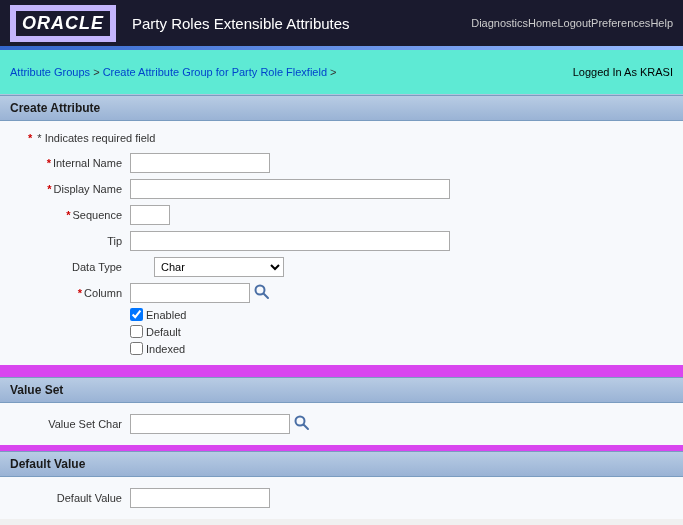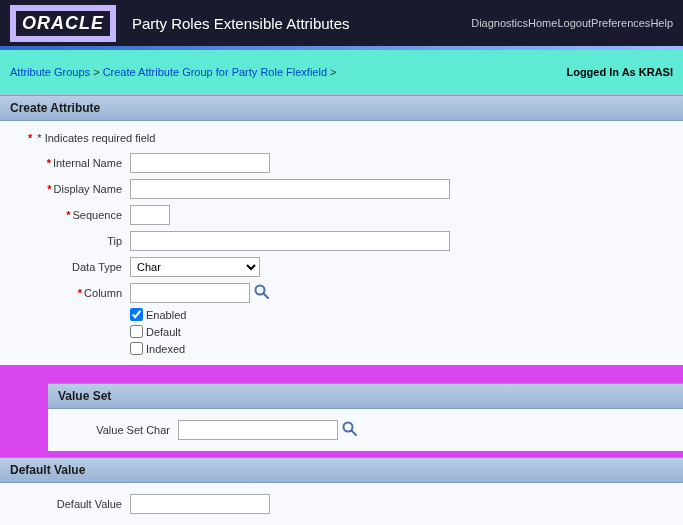--- a/index.html
+++ b/index.html
@@ -57,21 +57,21 @@
     }
     #breadcrumb {
       font-size: 11px;
       color: #333;
     }
     #breadcrumb a { color: #0044cc; text-decoration: none; }
     #logged-in {
       font-size: 11px;
       color: #555;
     }
-    #logged-in span { color: #000; font-weight: bold; }
+    #logged-in span { color: #000; font-weight: normal; }
 
     
     #main {
       background: #d946ef;
       padding: 0;
     }
 
     
     .section-header {
       background: linear-gradient(to bottom, #b8cce4, #9ab3d5);
@@ -148,21 +148,21 @@
       align-items: center;
       padding: 2px 10px 2px 130px;
     }
     .checkbox-row label {
       font-size: 11px;
       color: #333;
       margin-left: 3px;
     }
 
     
-    #value-set-section { margin-top: 18px; padding-left: 48px; }
+    #value-set-section { margin-top: 12px; }
 
     
     #default-value-section { margin-top: 6px; }
   </style>
 </head>
 <body>
 
 <div id="header">
   <div id="oracle-logo">ORACLE</div>
   <div id="app-title">Party Roles Extensible Attributes</div>
@@ -225,21 +225,21 @@
         <div class="form-label">
           <span>Tip</span>
         </div>
         <input type="text" style="width: 320px;" value="">
       </div>
 
       <div class="form-row">
         <div class="form-label">
           <span>Data Type</span>
         </div>
-        <select style="width:130px;">
+        <select style="width:130px;margin-left:24px;">
           <option>Char</option>
           <option>Number</option>
           <option>Date</option>
           <option>Datetime</option>
         </select>
       </div>
 
       <div class="form-row">
         <div class="form-label">
           <span class="req">*</span><span>Column</span>

